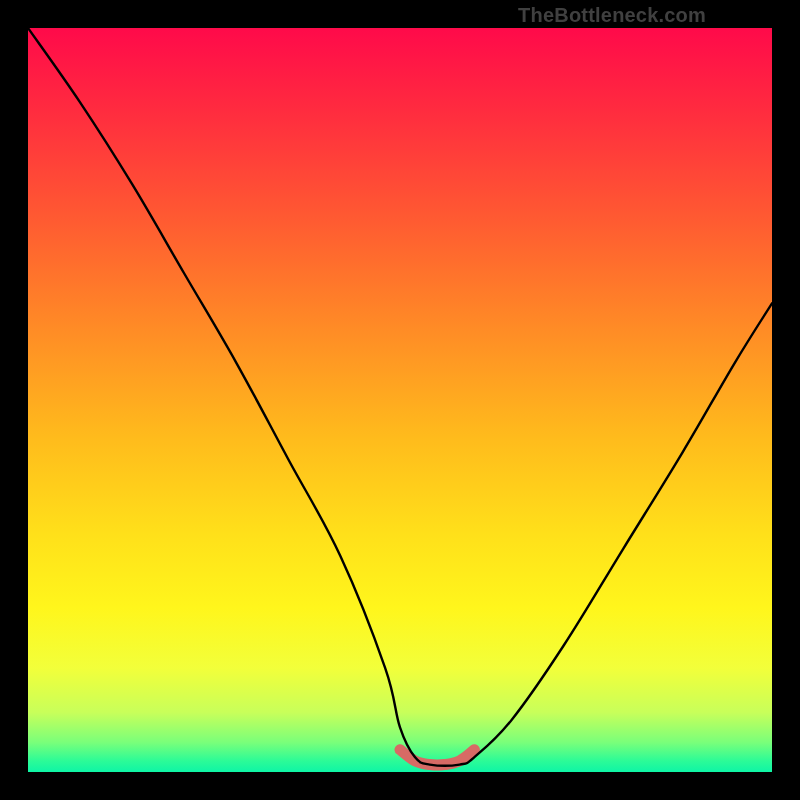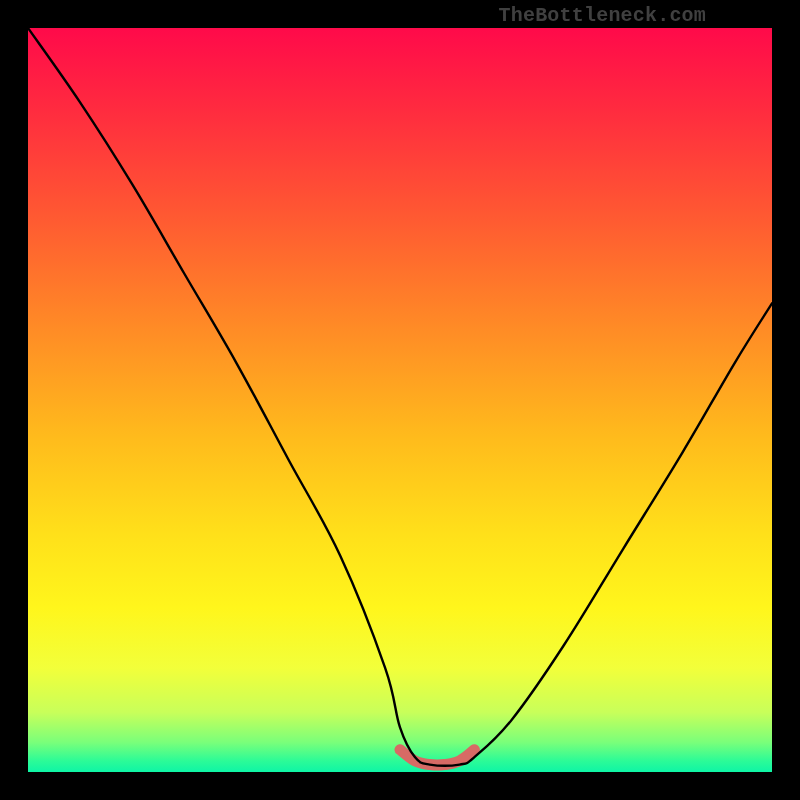--- a/index.html
+++ b/index.html
@@ -8,21 +8,20 @@
     width: 800px;
     height: 800px;
     background: #000;
     font-family: Arial, Helvetica, sans-serif;
   }
   .frame {
     position: relative;
     width: 716px;
     height: 800px;
     background: #000;
-    font-family: Liberation Mono, monospace;
   }
   .watermark {
     position: absolute;
     top: 4px;
     right: 10px;
     color: #404040;
     font-size: 20px;
     font-weight: bold;
     z-index: 10;
     letter-spacing: 0.2px;

